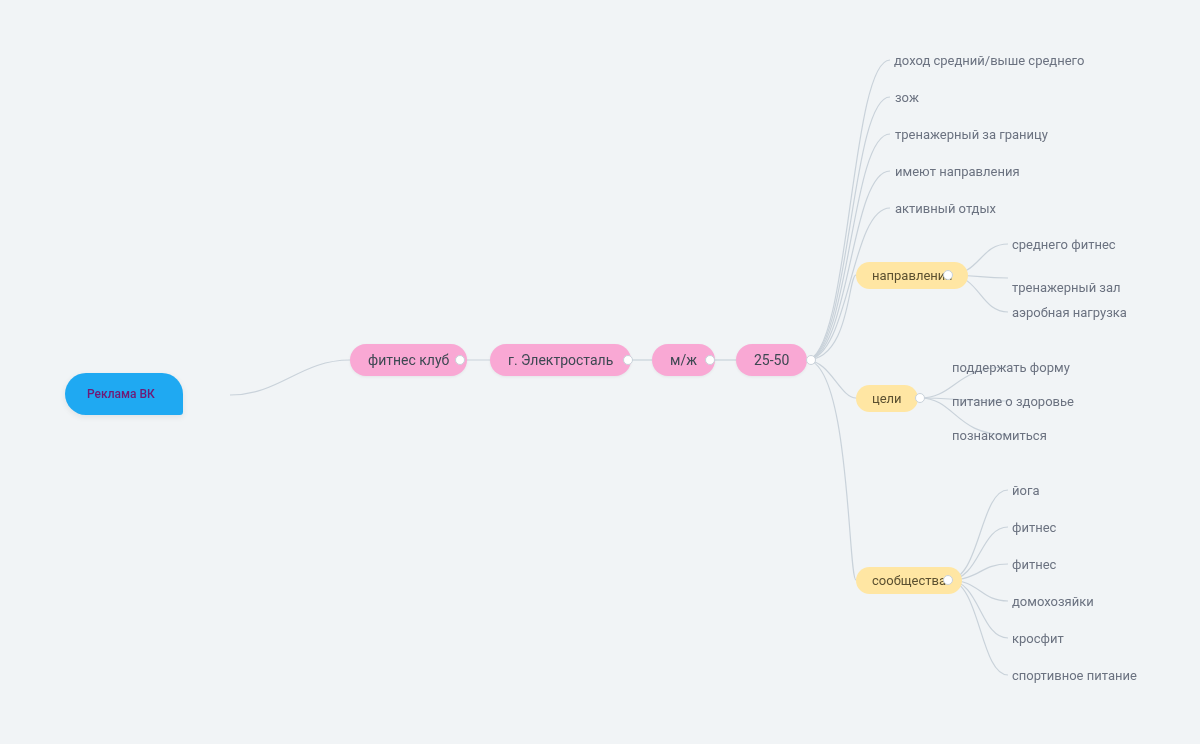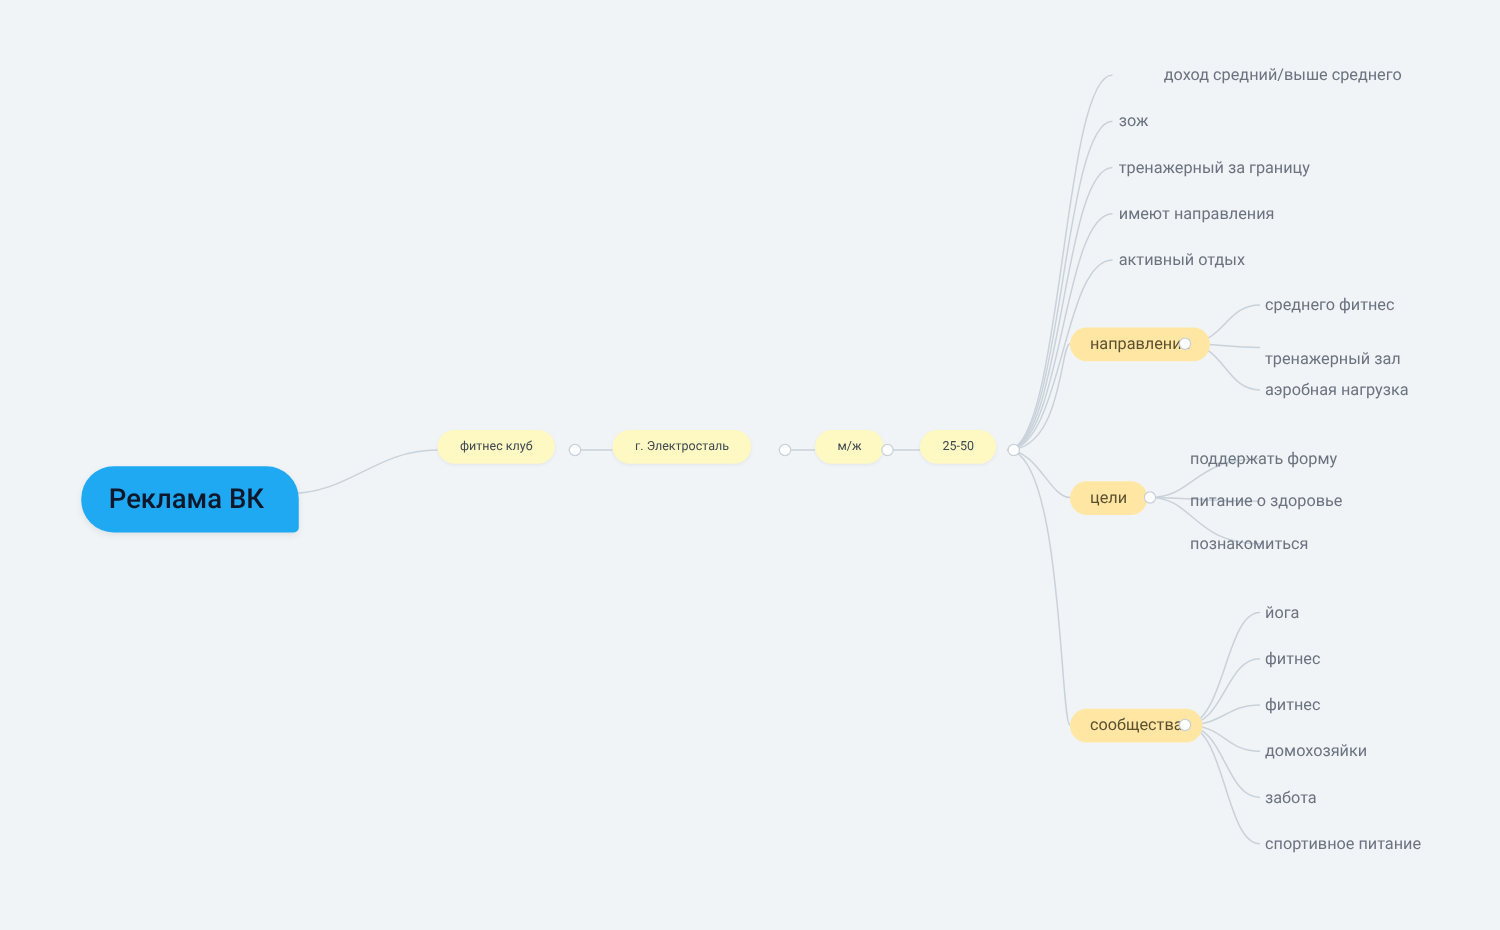--- a/index.html
+++ b/index.html
@@ -1,19 +1,19 @@
 <!DOCTYPE html>
 <html><head>
 <meta charset="utf-8">
 <style>
   html,body{margin:0;padding:0;width:1200px;height:744px;background:#f1f4f6;font-family:-apple-system,BlinkMacSystemFont,"Segoe UI",Roboto,Arial,sans-serif;color:#4a5568;overflow:hidden}
   svg{position:absolute;top:0;left:0;pointer-events:none}
   .node{position:absolute;white-space:nowrap;font-size:14px}
-  .root{background:#1fa9f2;color:#0f172a;padding:14px 28px 14px 22px;border-radius:26px 26px 4px 26px;font-size:22px;font-weight:500;box-shadow:0 2px 6px rgba(0,0,0,0.08)}
-  .pill{background:#fef9c3;color:#3d4852;padding:8px 18px;border-radius:20px;font-size:10px;box-shadow:0 1px 3px rgba(0,0,0,0.06)}
+  .root{background:#1fa9f2;color:#701a75;padding:14px 28px 14px 22px;border-radius:26px 26px 4px 26px;font-size:12px;font-weight:500;box-shadow:0 2px 6px rgba(0,0,0,0.08)}
+  .pill{background:#f9a8d4;color:#3d4852;padding:8px 18px;border-radius:20px;font-size:14px;box-shadow:0 1px 3px rgba(0,0,0,0.06)}
   .cat{background:#ffe6a3;color:#5b5030;padding:6px 16px;border-radius:16px;font-size:13px}
   .leaf{color:#6b7280;font-size:13px;background:transparent;padding:2px 0}
   .dot{position:absolute;width:10px;height:10px;border:1px solid #c9d2da;background:#fff;border-radius:50%;box-sizing:border-box}
 </style>
 </head>
 <body>
 
 <svg width="1200" height="744">
   <g stroke="#c9d2da" stroke-width="1.2" fill="none">
 
@@ -55,21 +55,21 @@
 
 <div class="node pill" style="left:490px;top:344px"><span>г. Электросталь</span></div>
 <div class="dot" style="left:623px;top:355px"></div>
 
 <div class="node pill" style="left:652px;top:344px"><span>м/ж</span></div>
 <div class="dot" style="left:705px;top:355px"></div>
 
 <div class="node pill" style="left:736px;top:344px"><span>25-50</span></div>
 <div class="dot" style="left:806px;top:355px"></div>
 
-<div class="node leaf" style="left:931px;top:51px"><span>доход средний/выше среднего</span></div>
+<div class="node leaf" style="left:894px;top:51px"><span>доход средний/выше среднего</span></div>
 <div class="node leaf" style="left:895px;top:88px"><span>зож</span></div>
 <div class="node leaf" style="left:895px;top:125px"><span>тренажерный за границу</span></div>
 <div class="node leaf" style="left:895px;top:162px"><span>имеют направления</span></div>
 <div class="node leaf" style="left:895px;top:199px"><span>активный отдых</span></div>
 
 <div class="node cat" style="left:856px;top:262px"><span>направления</span></div>
 <div class="dot" style="left:943px;top:270px"></div>
 <div class="node leaf" style="left:1012px;top:235px"><span>среднего фитнес</span></div>
 <div class="node leaf" style="left:1012px;top:278px"><span>тренажерный зал</span></div>
 <div class="node leaf" style="left:1012px;top:303px"><span>аэробная нагрузка</span></div>
@@ -79,14 +79,14 @@
 <div class="node leaf" style="left:952px;top:358px"><span>поддержать форму</span></div>
 <div class="node leaf" style="left:952px;top:392px"><span>питание о здоровье</span></div>
 <div class="node leaf" style="left:952px;top:426px"><span>познакомиться</span></div>
 
 <div class="node cat" style="left:856px;top:567px"><span>сообщества</span></div>
 <div class="dot" style="left:943px;top:575px"></div>
 <div class="node leaf" style="left:1012px;top:481px"><span>йога</span></div>
 <div class="node leaf" style="left:1012px;top:518px"><span>фитнес</span></div>
 <div class="node leaf" style="left:1012px;top:555px"><span>фитнес</span></div>
 <div class="node leaf" style="left:1012px;top:592px"><span>домохозяйки</span></div>
-<div class="node leaf" style="left:1012px;top:629px"><span>забота</span></div>
+<div class="node leaf" style="left:1012px;top:629px"><span>кросфит</span></div>
 <div class="node leaf" style="left:1012px;top:666px"><span>спортивное питание</span></div>
 
 </body></html>

